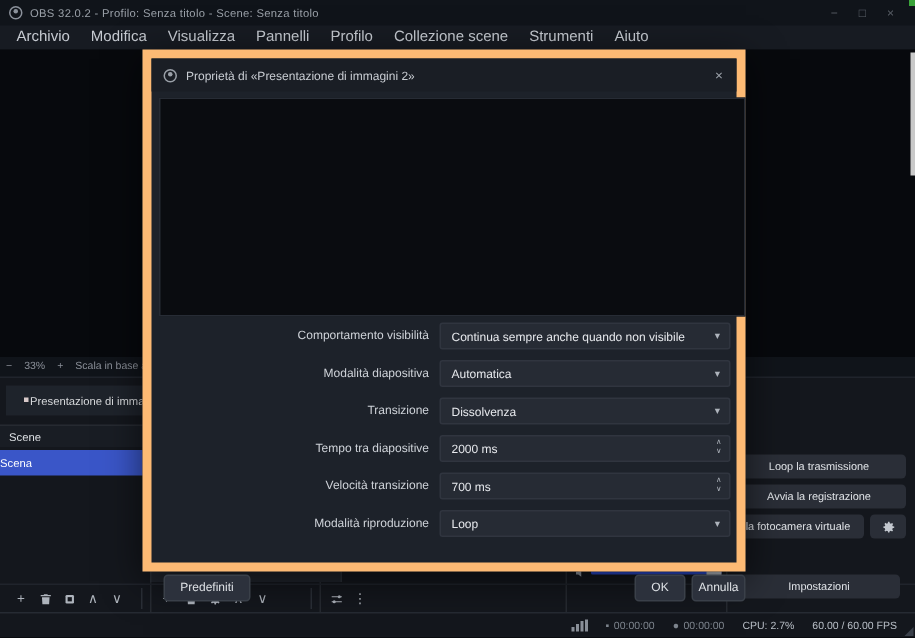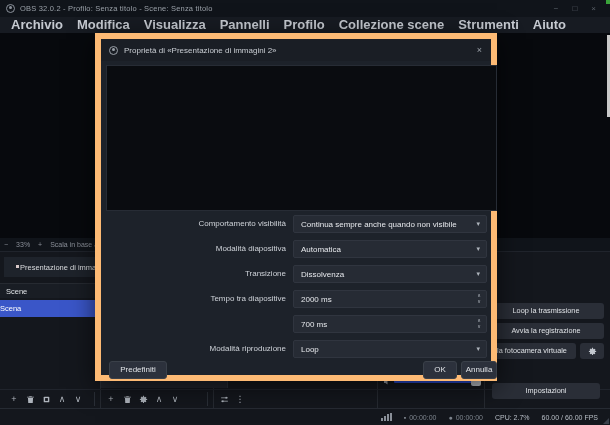--- a/index.html
+++ b/index.html
@@ -11,21 +11,21 @@
   
   .titlebar{left:0;top:0;width:610px;height:17px;background:#10141a;display:flex;align-items:center;}
   .obs-logo{width:9px;height:9px;border:1.2px solid #8b919b;border-radius:50%;margin:0 5px 0 6px;position:relative;}
   .obs-logo::after{content:"";position:absolute;left:2px;top:1px;width:3px;height:3px;background:#8b919b;border-radius:50%;}
   .win-title{font-size:7.5px;color:#9aa0a8;letter-spacing:.2px;}
   .win-ctrls{position:absolute;right:14px;top:0;height:17px;display:flex;gap:14px;align-items:center;}
   .win-ctrls span{font-size:8px;color:#5a6068;line-height:17px;}
 
   
   .menubar{left:0;top:17px;width:610px;height:16px;background:#171b22;display:flex;align-items:center;padding-left:4px;}
-  .menu-item{font-size:13px;color:#c6cad1;padding:0 7px;line-height:16px;font-weight:bold;}
+  .menu-item{font-size:10px;color:#c6cad1;padding:0 7px;line-height:16px;}
 
   
   .preview{left:0;top:33px;width:610px;height:205px;background:#07090d;}
   .zoomrow{left:0;top:238px;width:610px;height:14px;background:#10141a;display:flex;align-items:center;
            font-size:7px;color:#8a8f98;border-bottom:1px solid #20242c;}
   .zoomrow span{margin:0 4px;}
 
   
   .dockarea{left:0;top:252px;width:610px;height:156px;background:#14171d;}
   .vsep{width:1px;background:#262a31;top:252px;height:156px;}
@@ -77,21 +77,21 @@
   .dlg-preview{position:absolute;left:5px;top:26px;width:391px;height:146px;background:#0a0c10;border:1px solid #272c35;}
   .drow{position:absolute;left:0;width:100%;height:18px;}
   .dlabel{position:absolute;left:0;top:0;width:185px;text-align:right;font-size:8px;color:#ced2d8;line-height:18px;}
   .dfield{position:absolute;left:192px;top:0;width:194px;height:18px;background:#262b34;border:1px solid #30353f;
           border-radius:2px;display:flex;align-items:center;}
   .dval{font-size:8px;color:#e6e8ec;padding-left:7px;white-space:nowrap;overflow:hidden;flex:1;}
   .combo-arrow{font-size:7px;color:#aeb4bc;padding-right:6px;}
   .spin-arrows{display:flex;flex-direction:column;align-items:center;justify-content:center;padding-right:5px;line-height:1;}
   .spin-arrows span{font-size:5px;color:#aeb4bc;height:6px;}
   .dlg-btn{position:absolute;height:18px;background:#2c313c;border:1px solid #3a4049;border-radius:3px;
-           font-size:8px;color:#dfe2e6;text-align:center;line-height:16px;}
+           font-size:8px;color:#dfe2e6;text-align:center;line-height:16px;margin-top:22px;}
 
   
   .edge-green{left:606px;top:0;width:4px;height:4px;background:#3aa33a;}
   .edge-strip{left:607px;top:35px;width:3px;height:82px;background:#c9c9c9;}
 </style>
 </head>
 <body>
 
 <div id="stage">
 
@@ -258,20 +258,21 @@
       <div class="dfield">
         <span class="dval">2000 ms</span>
         <span class="spin-arrows">
           <span>∧</span>
           <span>∨</span>
         </span>
       </div>
     </div>
 
     <div class="drow" style="top:276px">
+      <span class="dlabel">Velocità transizione</span>
       <div class="dfield">
         <span class="dval">700 ms</span>
         <span class="spin-arrows">
           <span>∧</span>
           <span>∨</span>
         </span>
       </div>
     </div>
 
     <div class="drow" style="top:301px">

